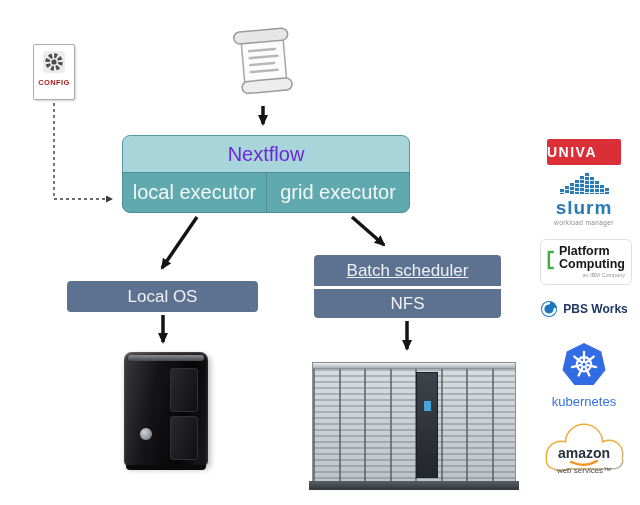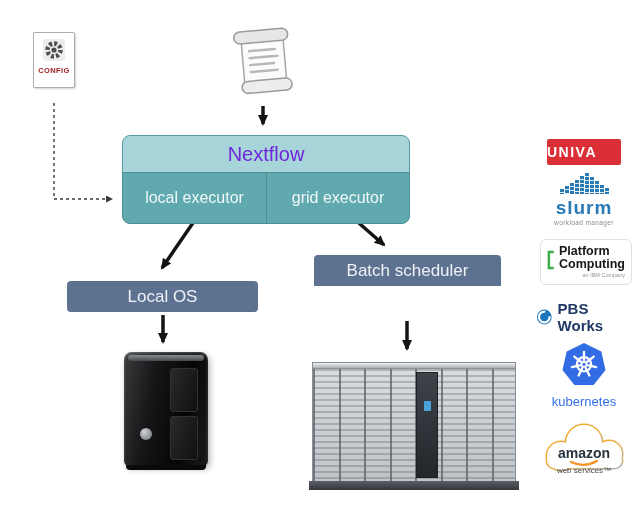--- a/index.html
+++ b/index.html
@@ -6,32 +6,32 @@
   html, body { background:#ffffff; }
   body { font-family:"Liberation Sans", sans-serif; }
 
   .canvas { position:relative; width:640px; height:505px; background:#fff; overflow:hidden; }
   svg.arrows { position:absolute; left:0; top:0; pointer-events:none; }
 
   .box { position:absolute; display:flex; align-items:center; justify-content:center; text-align:center; }
 
   .nextflow { left:122px; top:135px; width:288px; height:38px; background:#a7d5d9;
               border:1px solid #58999f; border-radius:8px 8px 0 0; font-size:20px; color:#6d28d9; }
-  .exec { top:172px; height:52px; background:#5fa9af; border:1px solid #4d8d93; color:#f2f8f8; font-size:16px; }
+  .exec { top:172px; height:41px; background:#5fa9af; border:1px solid #4d8d93; color:#f2f8f8; font-size:20px; }
   .exec.local { left:122px; width:145px; border-radius:0 0 0 8px; }
   .exec.grid  { left:266px; width:144px; border-radius:0 0 8px 0; }
 
   .infra { background:#5d7191; color:#eef1f6; font-size:17px; }
   .localos { left:67px;  top:281px; width:191px; height:31px; border-radius:4px; }
-  .batch   { left:314px; top:255px; width:187px; height:31px; border-radius:4px 4px 0 0; }
+  .batch   { left:314px; top:255px; width:187px; height:31px; border-radius:4px 4px 0 0;text-decoration:underline; }
   .nfs     { left:314px; top:287px; width:187px; height:31px; border-radius:0 0 4px 4px; border-top:2px solid #ffffff; }
 
   .script-icon { position:absolute; left:226px; top:22px; }
 
-  .config-icon { position:absolute; left:33px; top:32px; }
+  .config-icon { position:absolute; left:33px; top:44px; }
   .config-page { width:42px; height:56px; background:#fff; border:1px solid #adadad; border-radius:2px;
                  box-shadow:1px 1px 2px rgba(0,0,0,.18); display:flex; flex-direction:column;
                  align-items:center; padding-top:5px; gap:4px; }
   .config-label { font-size:7.5px; font-weight:bold; color:#a32222; letter-spacing:.4px; }
 
   
   .workstation { position:absolute; left:124px; top:352px; width:84px; height:118px; }
   .ws-body { position:absolute; inset:0 0 4px 0; border-radius:8px 8px 5px 5px;
              background:linear-gradient(100deg,#3a3a3c 0%,#151517 35%,#060607 70%,#1c1c1e 100%);
              box-shadow:inset 0 2px 3px rgba(255,255,255,.25), 2px 3px 6px rgba(0,0,0,.3); }
@@ -71,21 +71,21 @@
   .slurm-word { font-size:19px; font-weight:bold; color:#2a7ab5; letter-spacing:1px; line-height:1.1; margin-top:4px; }
   .slurm-tag  { font-size:6.5px; color:#8a8a8a; letter-spacing:.4px; }
 
   .platform-block { position:absolute; left:540px; top:239px; width:92px; border:1px solid #e0e0e0;
                     border-radius:6px; padding:5px 6px; display:flex; gap:4px; align-items:flex-start; background:#fff; }
   .platform-text { font-size:12.5px; font-weight:bold; color:#161616; line-height:1.05; }
   .platform-tag { font-size:5.5px; color:#979797; font-weight:normal; text-align:right; margin-top:2px; }
 
   .pbs-block { position:absolute; left:536px; top:300px; width:96px; display:flex; align-items:center;
                justify-content:center; gap:5px; }
-  .pbs-text { font-size:15px; font-weight:bold; color:#1f3864; }
+  .pbs-text { font-size:12px; font-weight:bold; color:#1f3864; }
 
   .k8s-block { position:absolute; left:544px; top:342px; width:80px; text-align:center; }
   .k8s-text { font-size:13px; font-weight:normal; color:#3371e3; margin-top:3px; }
 
   .aws-block { position:absolute; left:534px; top:420px; width:100px; }
 </style>
 </head>
 <body>
 
 <div class="canvas">
@@ -142,20 +142,23 @@
   </div>
   <div class="box exec grid">
     <span>grid executor</span>
   </div>
   <div class="box infra localos">
     <span>Local OS</span>
   </div>
   <div class="box infra batch">
     <span>Batch scheduler</span>
   </div>
+  <div class="box infra nfs">
+    <span>NFS</span>
+  </div>
 
   <div class="workstation">
     <div class="ws-body"></div>
     <div class="ws-top"></div>
     <div class="ws-bay b1"></div>
     <div class="ws-bay b2"></div>
     <div class="ws-logo"></div>
     <div class="ws-foot"></div>
   </div>
 

